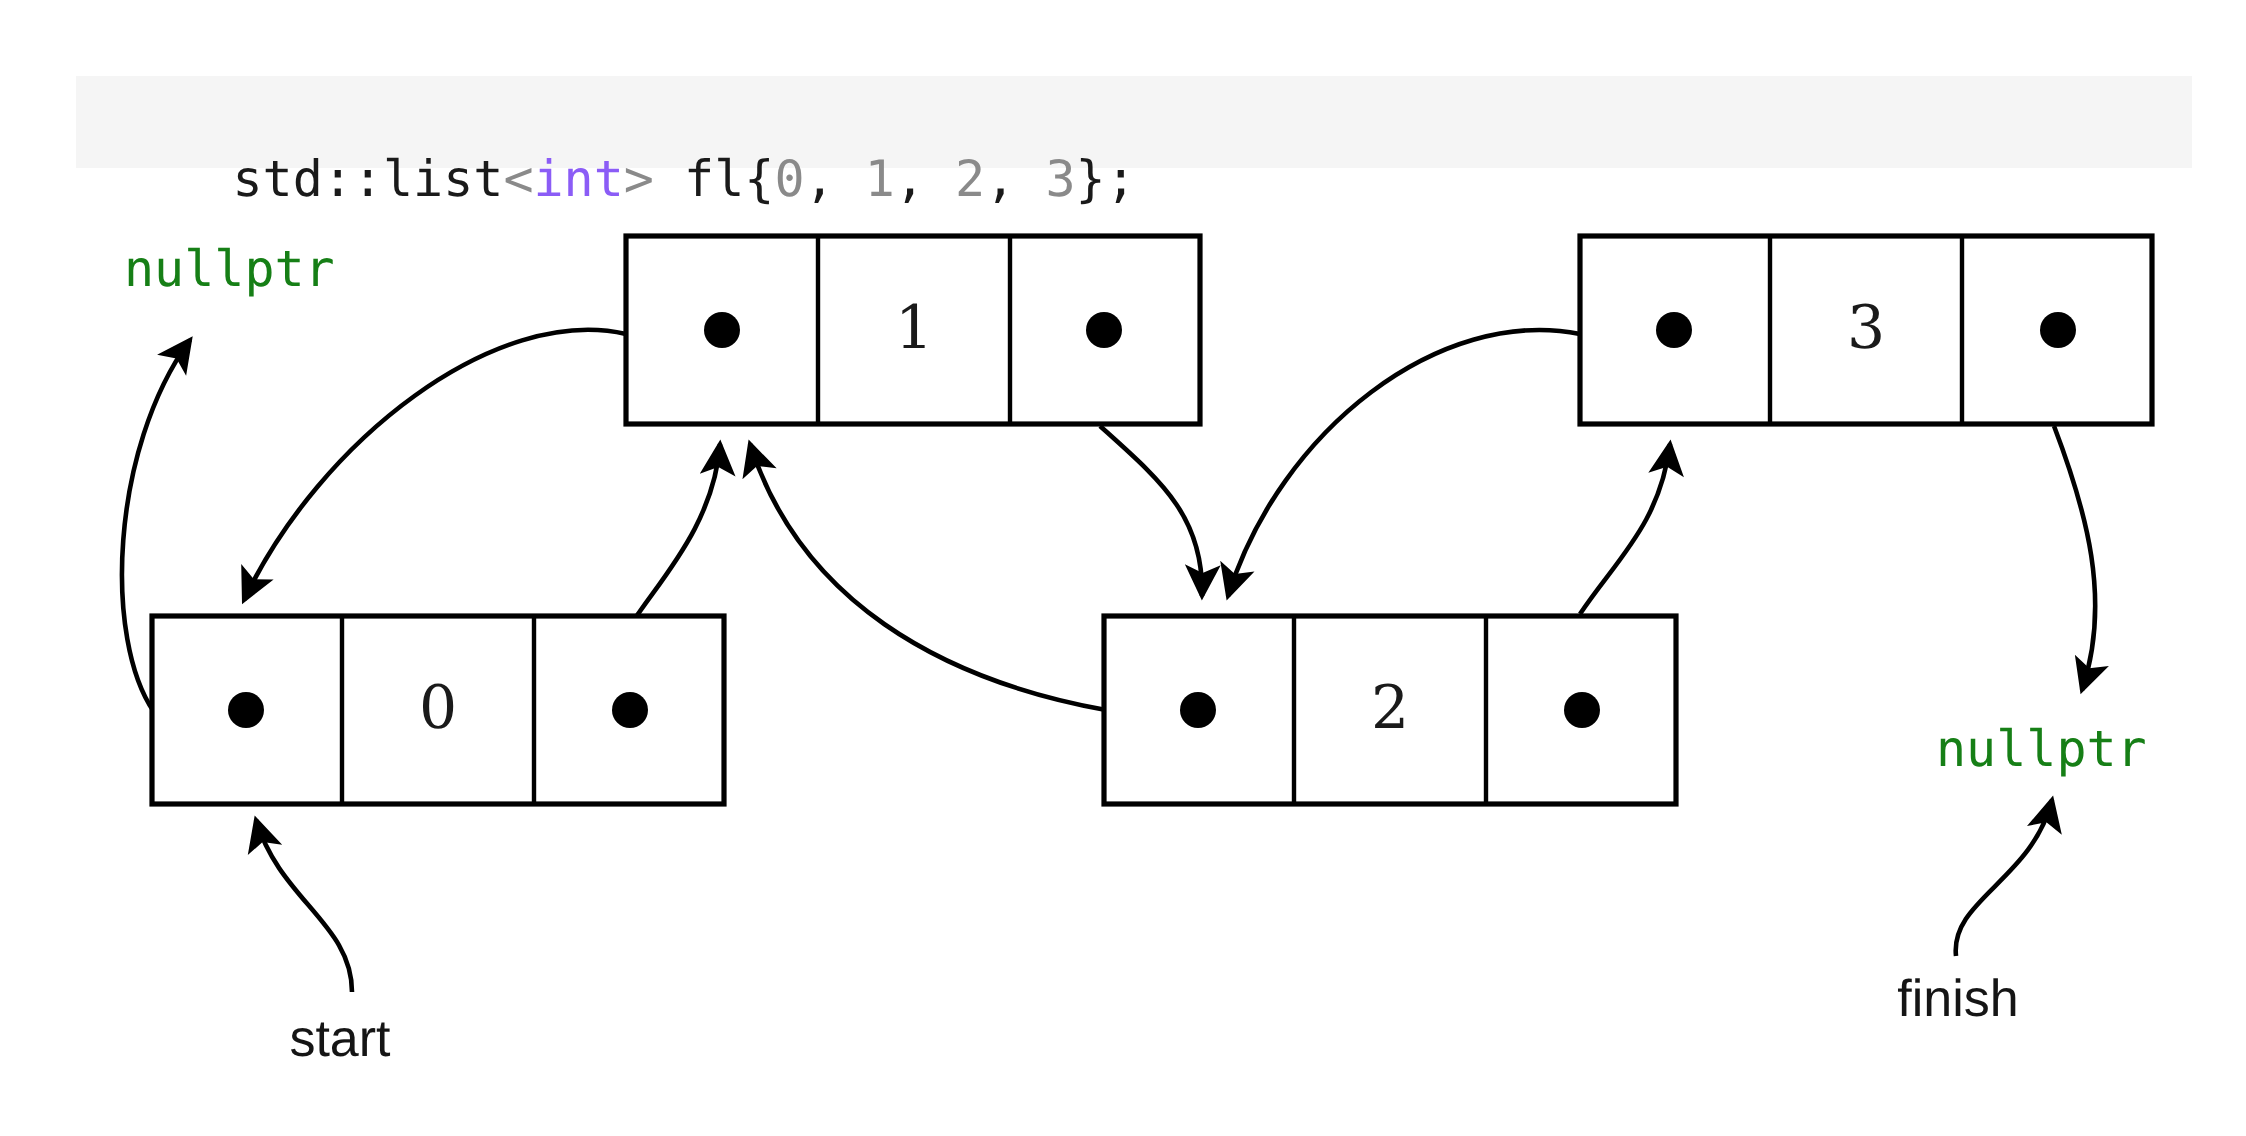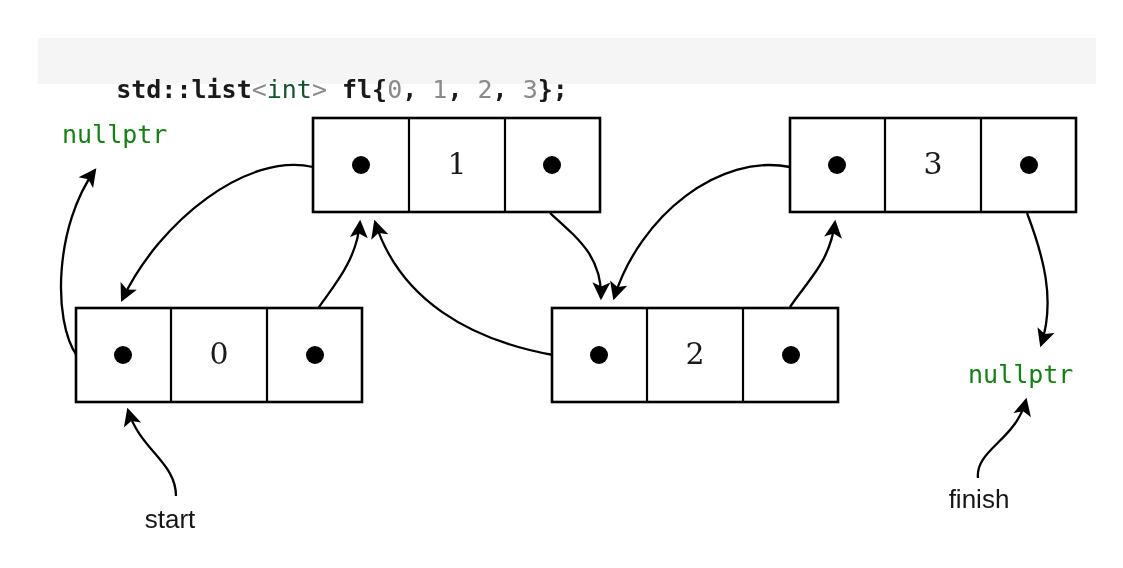--- a/index.html
+++ b/index.html
@@ -35,22 +35,22 @@
     position: absolute;
     left: 56px;
     top: 48px;
     font-family: "DejaVu Sans Mono", "Liberation Mono", monospace;
     font-size: 25px;
     line-height: 28px;
     letter-spacing: 0px;
     color: #1a1a1a;
     white-space: pre;
   }
-  .tok-plain  { color: #1a1a1a; font-weight: bold; }
-  .tok-type   { color: #14532d; }
+  .tok-plain  { color: #1a1a1a; }
+  .tok-type   { color: #8b5cf6; }
   .tok-punct  { color: #8a8a8a; }
   .tok-num    { color: #8a8a8a; }
 
   
   svg#wires {
     position: absolute;
     left: 0; top: 0;
     width: 1123px;
     height: 568px;
     overflow: visible;

